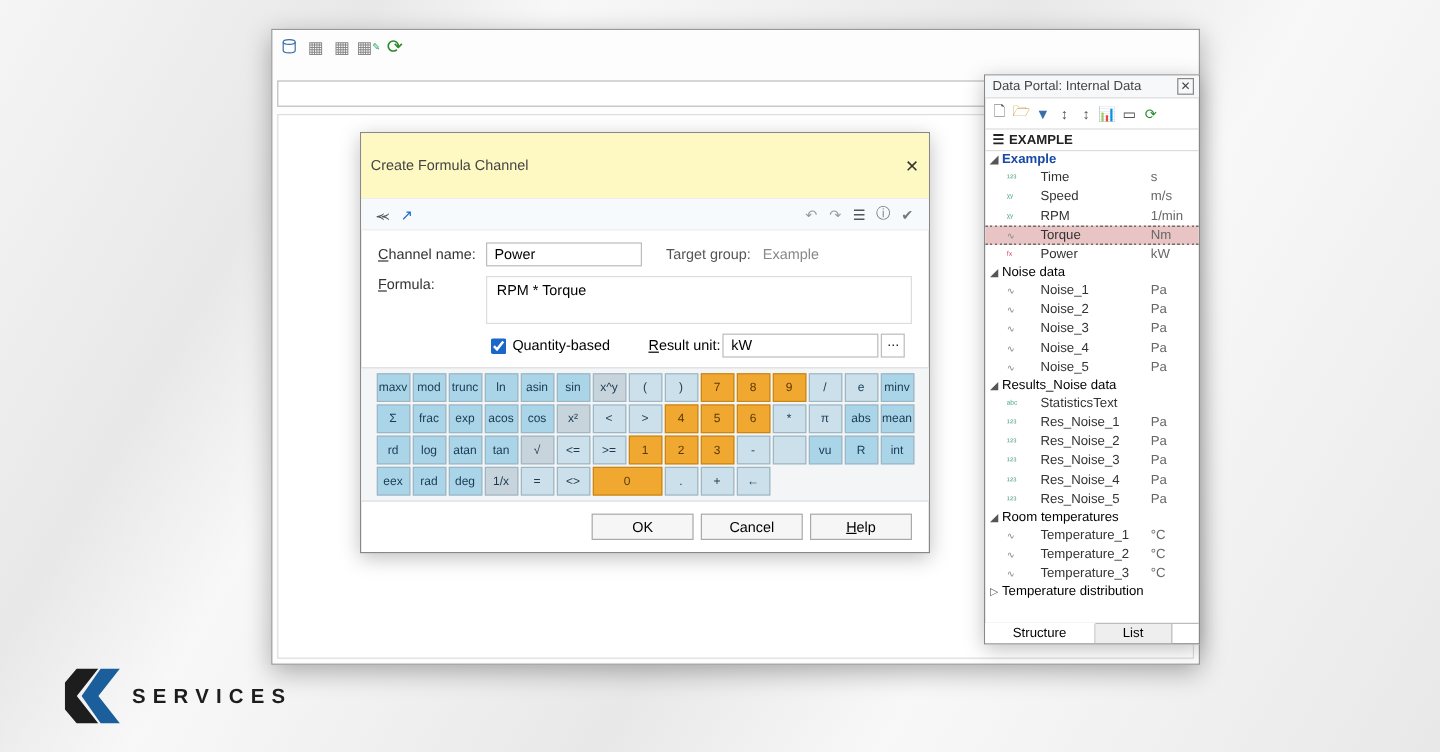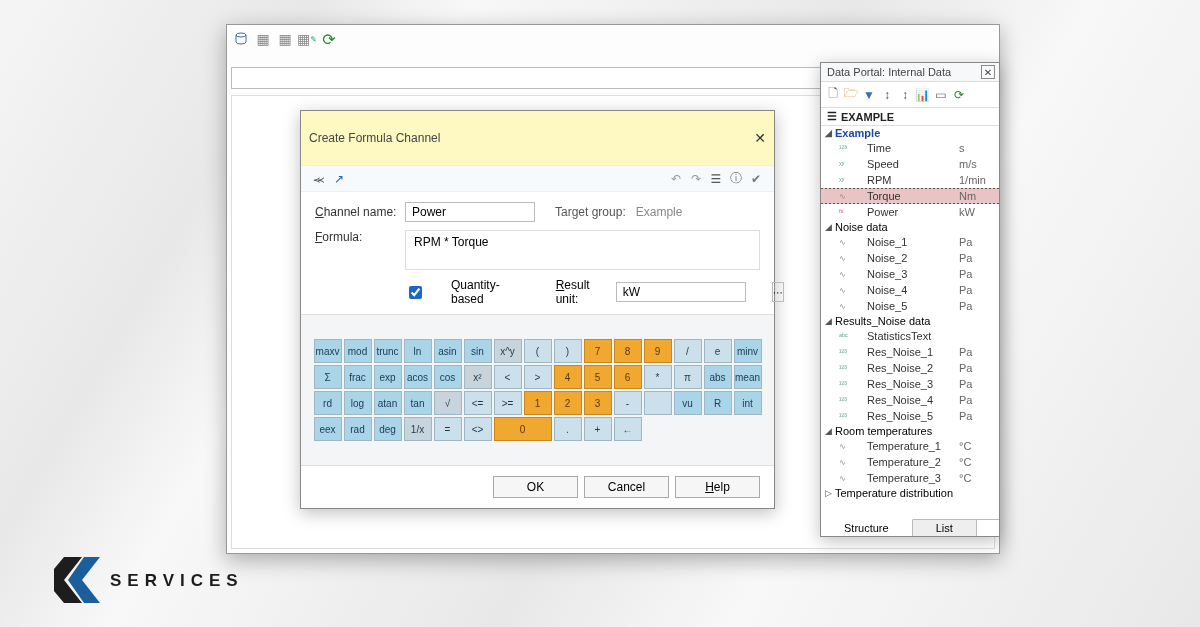--- a/index.html
+++ b/index.html
@@ -122,29 +122,29 @@
     background: #fafbfc;
     height: 52px;
     flex: 1;
     display: flex;
     align-items: center;
     padding-left: 22px;
     font-family: "Times New Roman", serif;
     font-size: 14px;
     color: #333;
   }
-  .qb-row { display: flex; align-items: center; margin-left: 90px; margin-top: 8px; gap: 26px; }
+  .qb-row { display: flex; align-items: center; margin-left: 90px; margin-top: 8px; gap: 2px; }
   .qb-check { width: 13px; height: 13px; accent-color: #1a67c9; }
   .unit-input { width: 130px; }
   .dots-btn { width: 20px; height: 20px; border: 1px solid #bbb; display:flex;align-items:center;justify-content:center; cursor:pointer; font-size:10px;}
   .calc-grid {
     display: grid;
     grid-template-columns: repeat(15, 28px);
     gap: 2px;
-    padding: 24px 12px;
+    padding: 4px 12px;
     justify-content: center;
     background: #f3f5f6;
     border-top: 1px solid #ddd;
     border-bottom: 1px solid #ddd;
   }
   .key {
     height: 24px;
     display: flex;
     align-items: center;
     justify-content: center;

